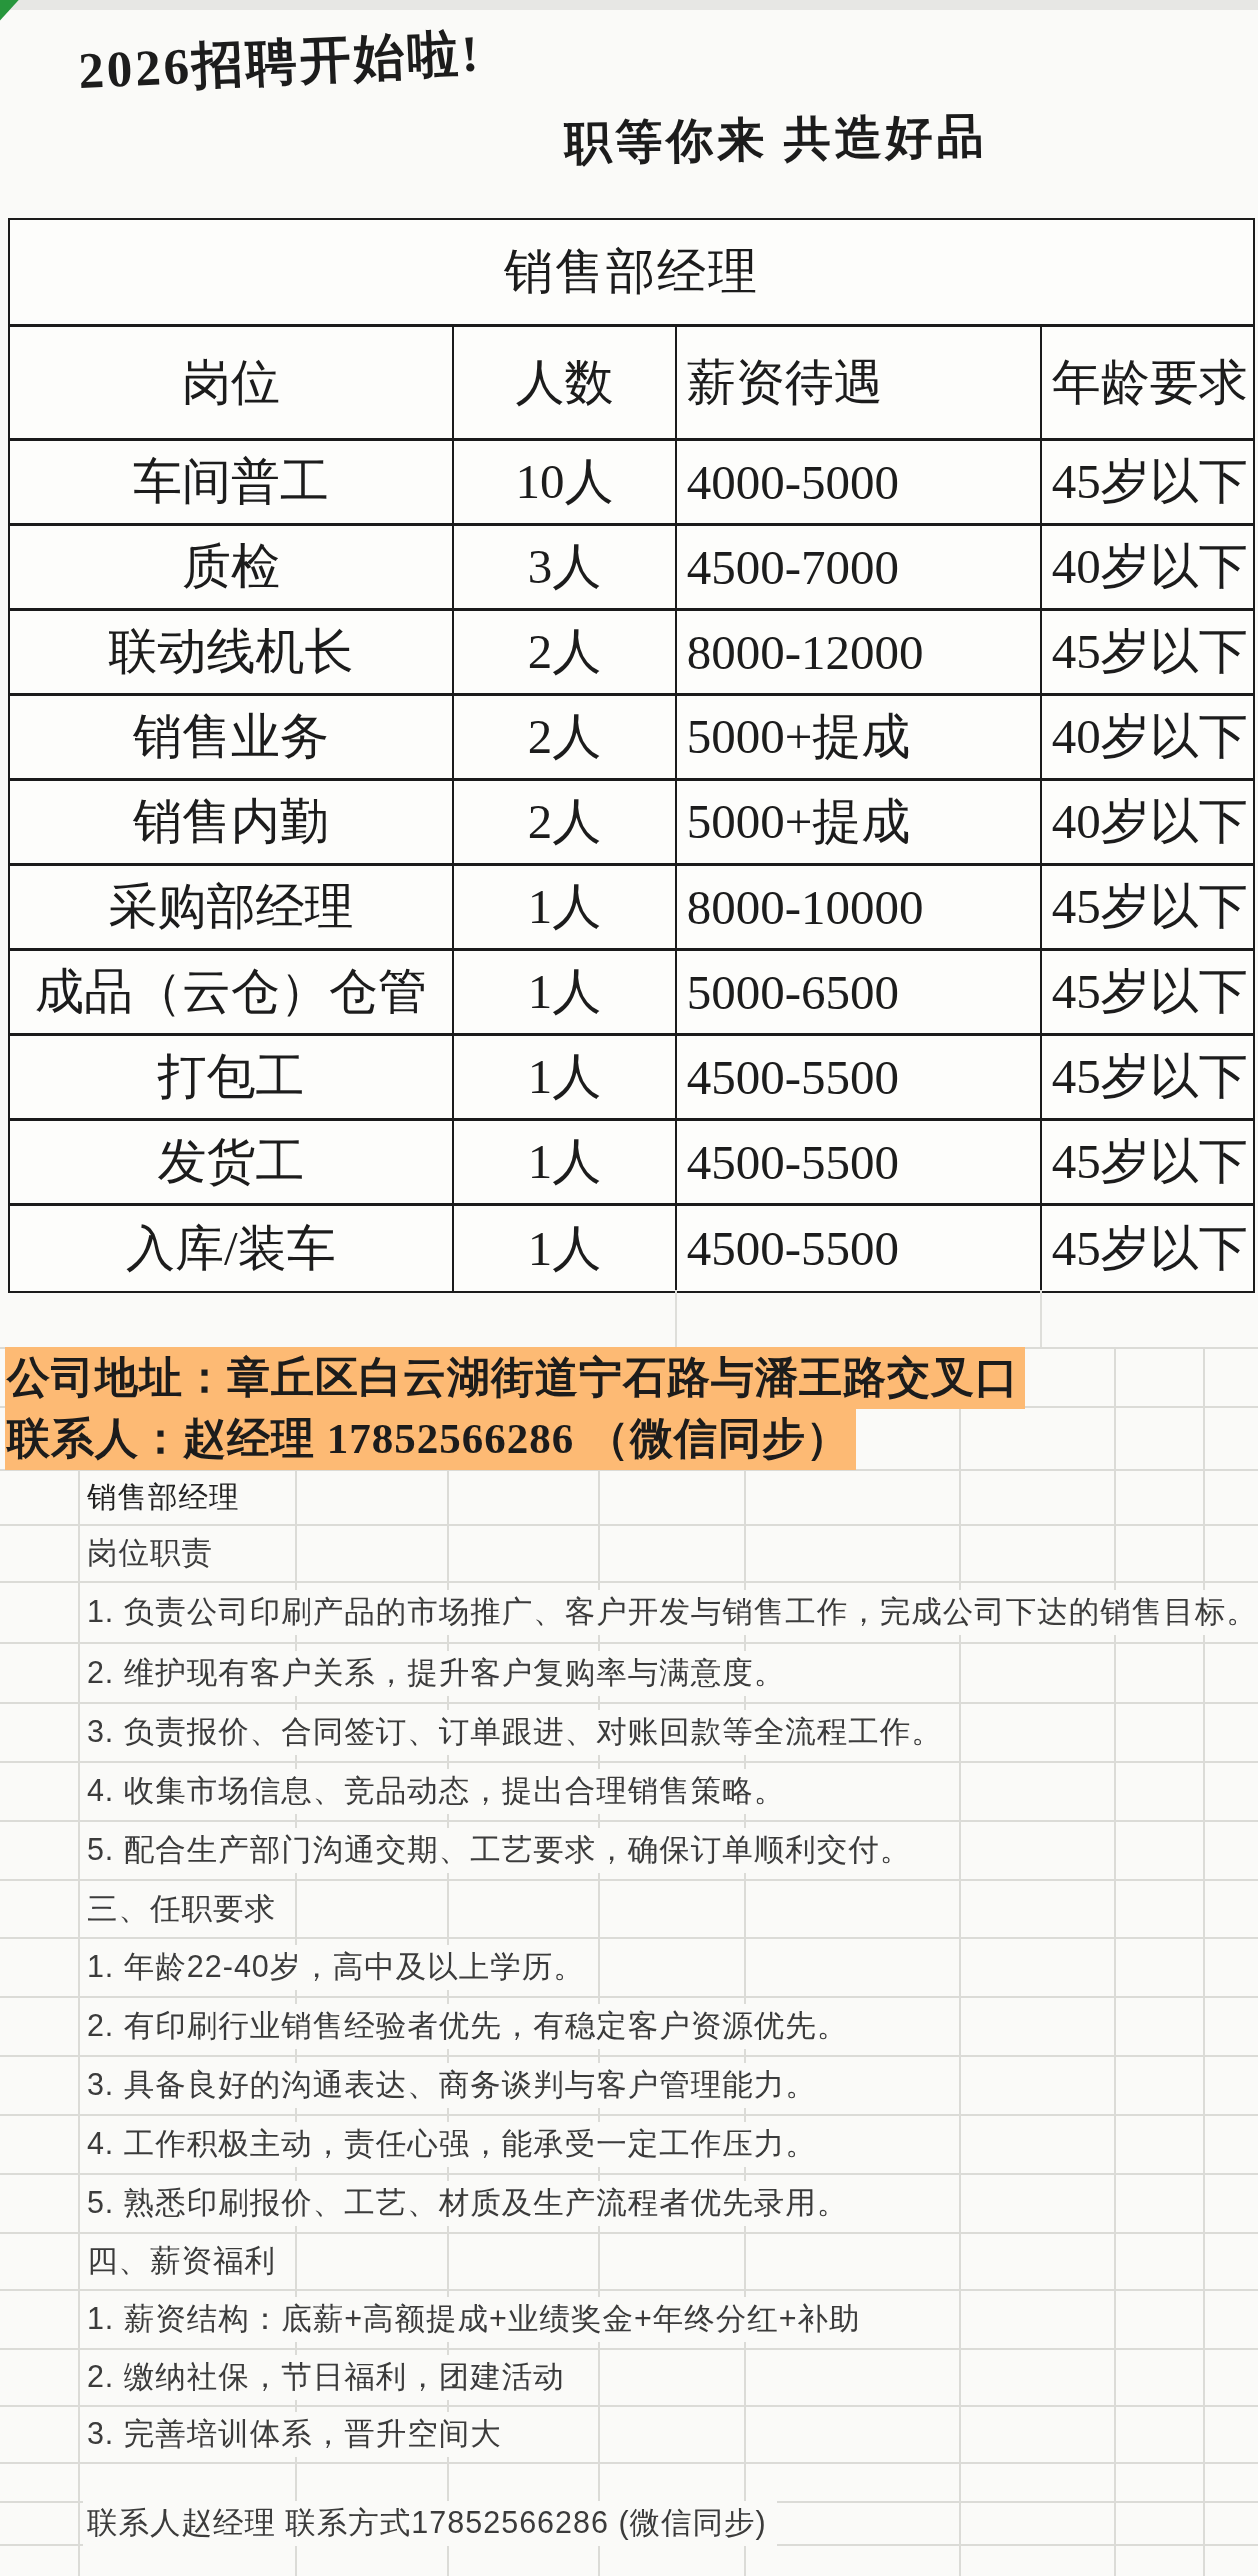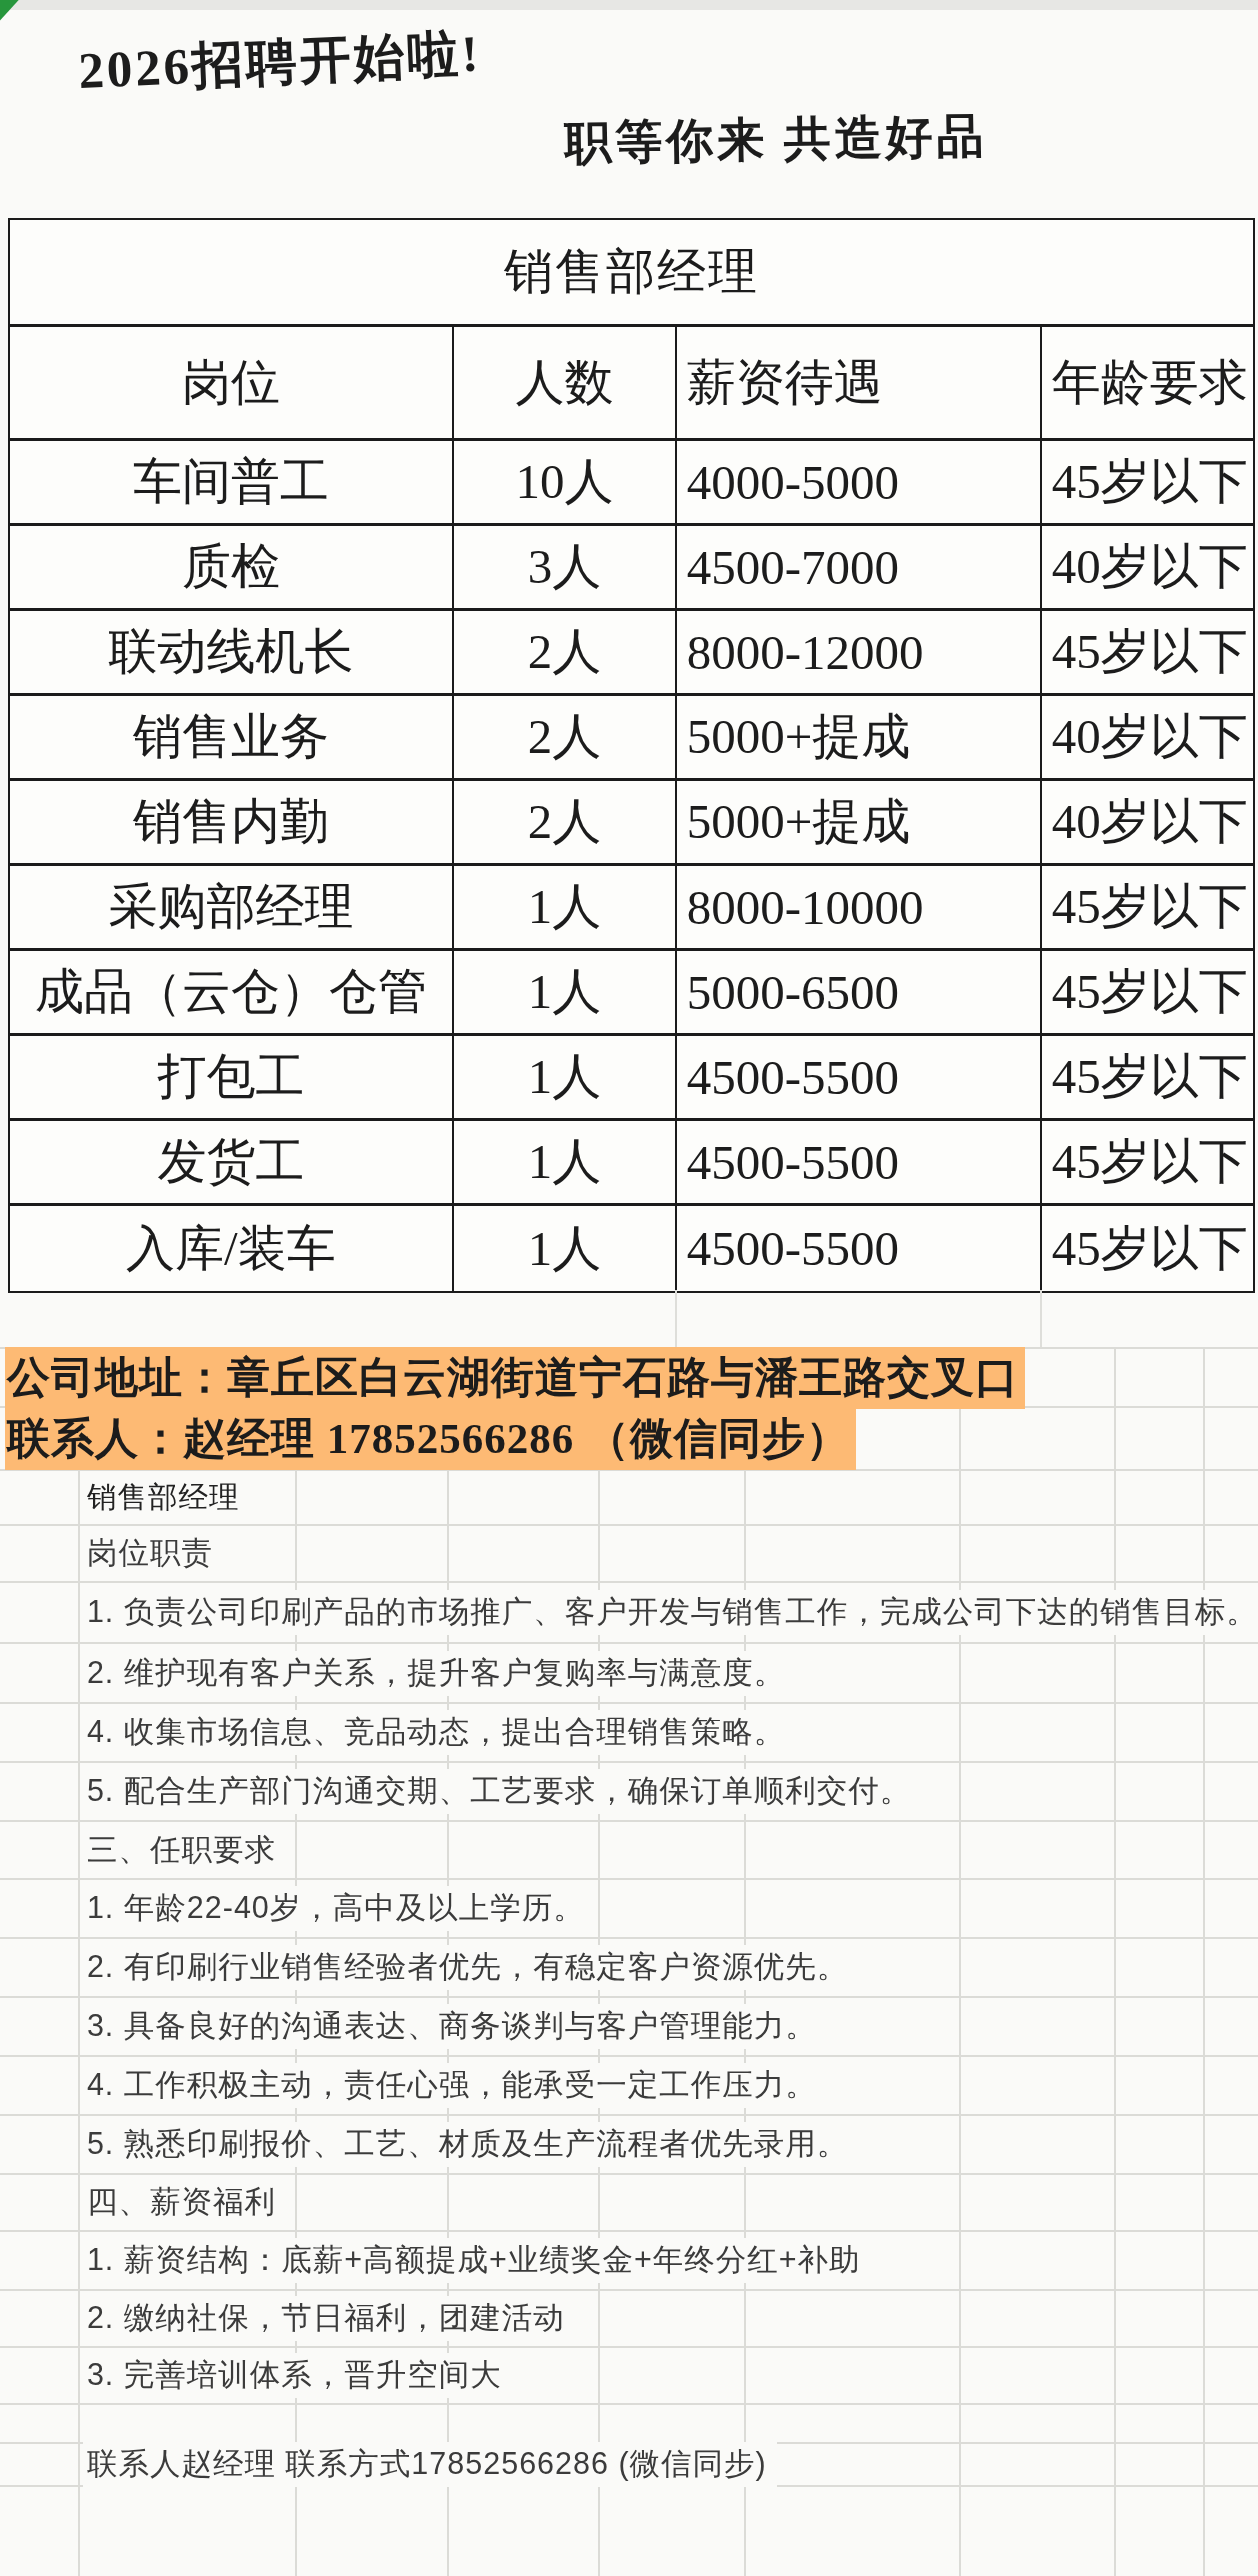--- a/index.html
+++ b/index.html
@@ -208,20 +208,23 @@
         <div class="d-row" style="height: 57px;">
           <span>岗位职责</span>
         </div>
         <div class="d-row" style="height: 61px;">
           <span>1. 负责公司印刷产品的市场推广、客户开发与销售工作，完成公司下达的销售目标。</span>
         </div>
         <div class="d-row" style="height: 60px;">
           <span>2. 维护现有客户关系，提升客户复购率与满意度。</span>
         </div>
         <div class="d-row" style="height: 59px;">
+          <span>3. 负责报价、合同签订、订单跟进、对账回款等全流程工作。</span>
+        </div>
+        <div class="d-row" style="height: 59px;">
           <span>4. 收集市场信息、竞品动态，提出合理销售策略。</span>
         </div>
         <div class="d-row" style="height: 59px;">
           <span>5. 配合生产部门沟通交期、工艺要求，确保订单顺利交付。</span>
         </div>
         <div class="d-row" style="height: 58px;">
           <span>三、任职要求</span>
         </div>
         <div class="d-row" style="height: 59px;">
           <span>1. 年龄22-40岁，高中及以上学历。</span>

